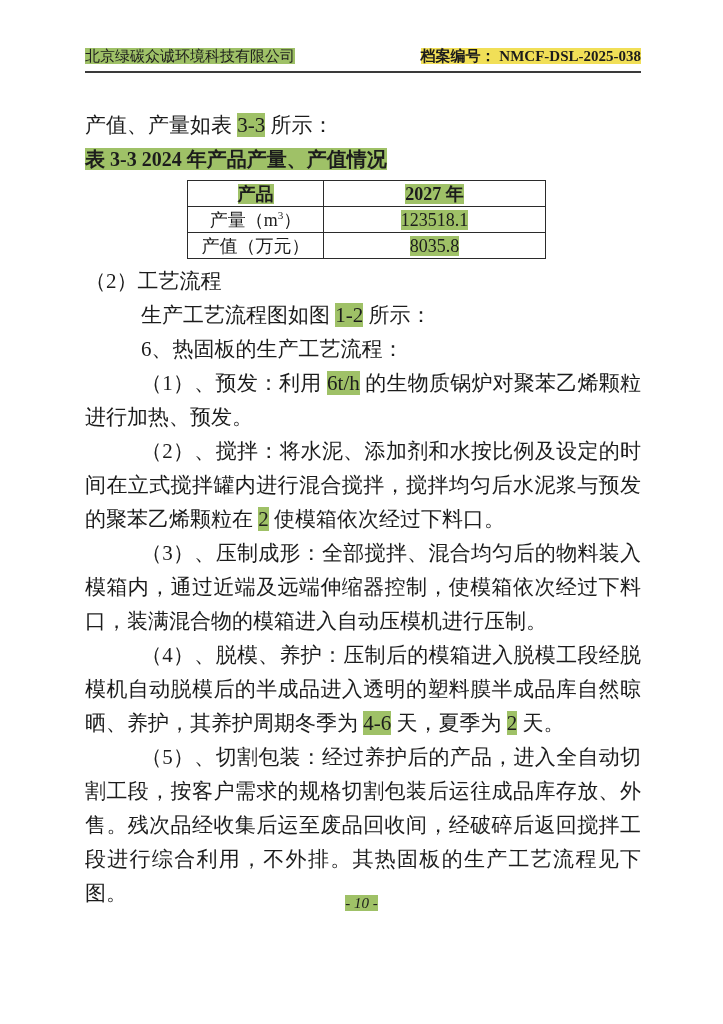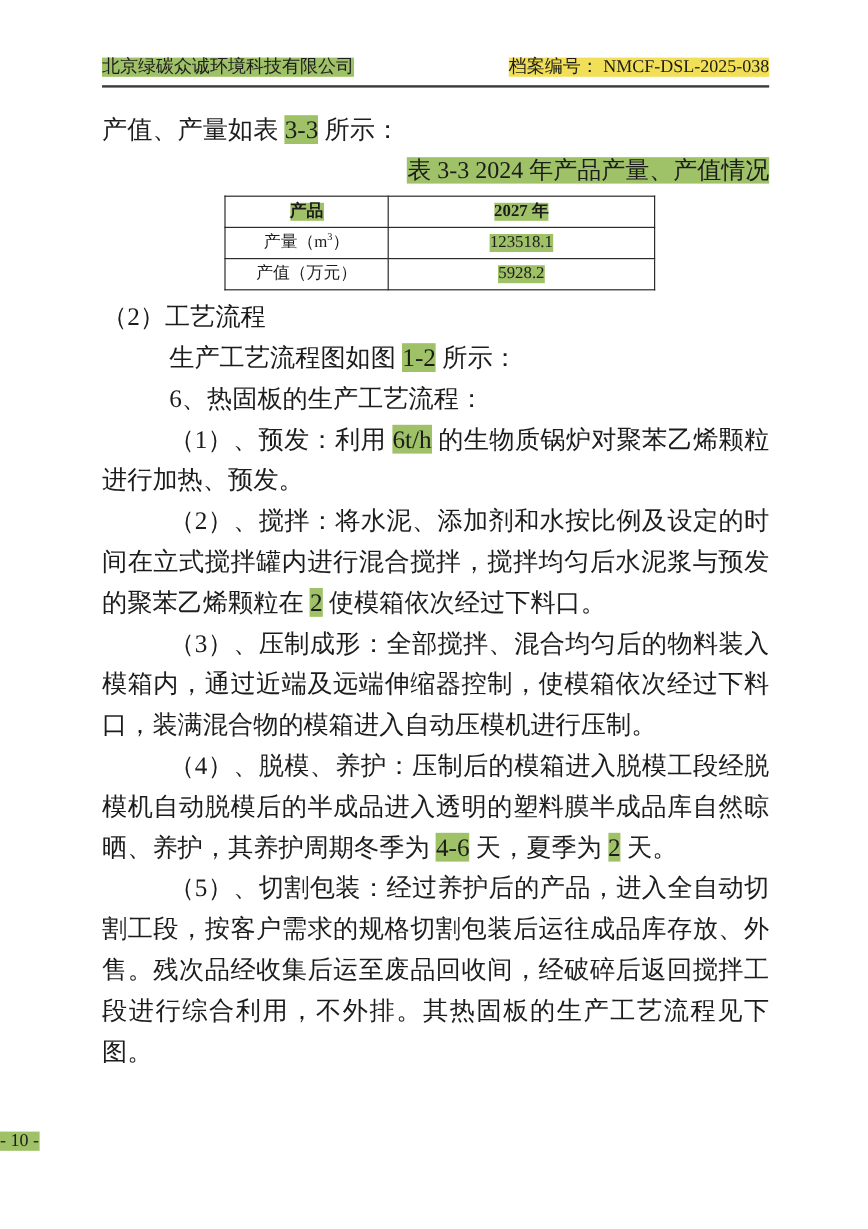--- a/index.html
+++ b/index.html
@@ -19,52 +19,52 @@
     overflow:hidden;
   }
   .header{
     position:absolute;left:85px;top:46px;width:556px;
     display:flex;justify-content:space-between;align-items:flex-end;
     font-size:15px;line-height:20px;
     padding-bottom:5px;
     border-bottom:2px solid var(--rule);
     white-space:nowrap;
   }
-  .header .archive{font-weight:normal;padding-left:32px;}
+  .header .archive{font-weight:bold;padding-left:32px;}
   .content{
-    position:absolute;left:85px;top:91px;width:556px;
+    position:absolute;left:85px;top:108px;width:556px;
     font-size:21px;line-height:34px;
     text-align:justify;
   }
   p{margin:0;padding:0;}
   p.indent{text-indent:56px;}
   .table-title{
-    text-align:right;font-weight:normal;font-size:20px;line-height:34px;
+    text-align:left;font-weight:bold;font-size:20px;line-height:34px;
     text-indent:0;
   }
   table.prod{
     border-collapse:collapse;
     margin:4px 0 5px 102px;
     table-layout:fixed;
   }
   table.prod th, table.prod td{
     border:1.5px solid #2b2b2b;
     text-align:center;vertical-align:middle;
-    font-size:14px;line-height:20px;
+    font-size:18px;line-height:20px;
     height:26px;padding:1px 6px;
   }
   table.prod th{font-weight:bold;}
   .col-label{width:136px;}
   .col-value{width:222px;}
   sup{font-size:0.62em;line-height:0;}
   .hl-g{background:var(--hl-g);}
   .hl-y{background:var(--hl-y);}
   .footer{
-    position:absolute;left:0;top:940px;width:723px;
-    text-align:left;font-size:15px;line-height:22px;
+    position:absolute;left:0;top:892px;width:723px;
+    text-align:center;font-size:15px;line-height:22px;font-style:italic;
   }
 </style>
 </head>
 <body>
 
 <div class="page">
 
   <div class="header">
     <span class="company"><span class="hl-g">北京绿碳众诚环境科技有限公司</span></span>
     <span class="archive"><span class="hl-y">档案编号：  NMCF-DSL-2025-038</span></span>
@@ -81,21 +81,21 @@
           <tr>
         <th class="col-label"><span class="hl-g">产品</span></th>
         <th class="col-value"><span class="hl-g">2027 年</span></th>
       </tr>
       <tr>
         <td><span>产量（m</span><sup>3</sup><span>）</span></td>
         <td><span class="hl-g">123518.1</span></td>
       </tr>
       <tr>
         <td><span>产值（万元）</span></td>
-        <td><span class="hl-g">5928.2</span></td>
+        <td><span class="hl-g">8035.8</span></td>
       </tr>
     </tbody>
       </table>
 
     <p><span>（2）工艺流程</span></p>
     <p class="indent"><span>生产工艺流程图如图 </span><span class="hl-g">1-2</span><span> 所示：</span></p>
     <p class="indent"><span>6、热固板的生产工艺流程：</span></p>
     <p class="indent"><span>（1）、预发：利用 </span><span class="hl-g">6t/h</span><span> 的生物质锅炉对聚苯乙烯颗粒进行加热、预发。</span></p>
     <p class="indent"><span>（2）、搅拌：将水泥、添加剂和水按比例及设定的时间在立式搅拌罐内进行混合搅拌，搅拌均匀后水泥浆与预发的聚苯乙烯颗粒在 </span><span class="hl-g">2</span><span> 使模箱依次经过下料口。</span></p>
     <p class="indent"><span>（3）、压制成形：全部搅拌、混合均匀后的物料装入模箱内，通过近端及远端伸缩器控制，使模箱依次经过下料口，装满混合物的模箱进入自动压模机进行压制。</span></p>

